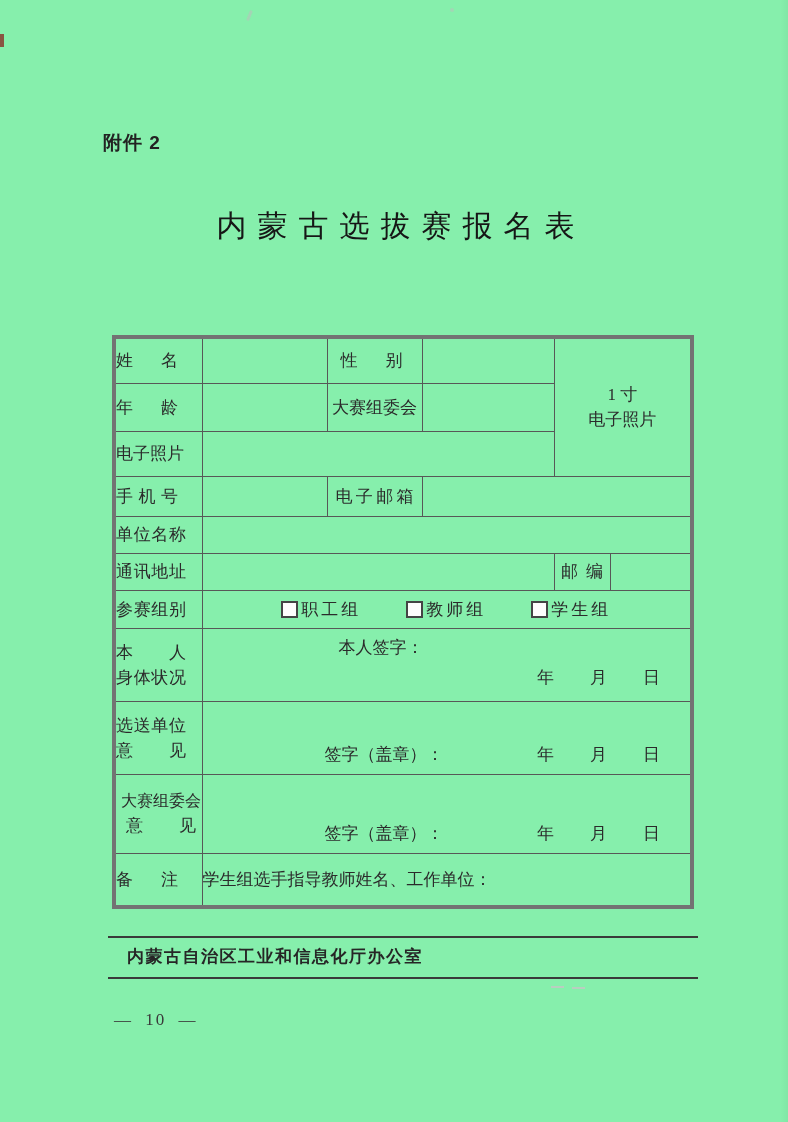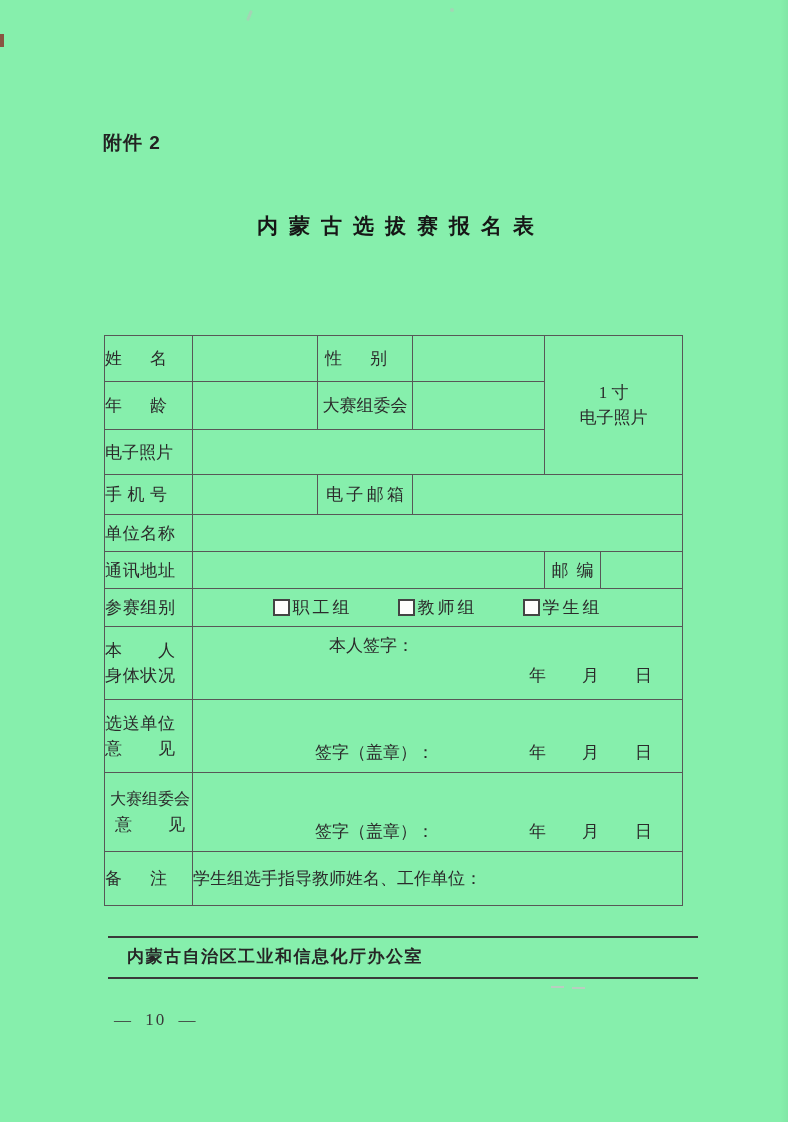--- a/index.html
+++ b/index.html
@@ -31,28 +31,28 @@
     font-family:"Liberation Sans","DejaVu Sans",sans-serif;
     font-weight:bold;font-size:19px;letter-spacing:1px;color:#222;
   }
   .title-wrap{position:absolute;left:112px;top:196px;width:578px;text-align:center;}
   .title-line1{
     font-size:27px;font-weight:bold;letter-spacing:1px;color:#161616;
     line-height:34px;white-space:nowrap;
   }
   .title-line2{
     margin-top:13px;
-    font-size:21px;font-weight:bold;letter-spacing:11px;color:#161616;
+    font-size:30px;font-weight:normal;letter-spacing:11px;color:#161616;
     line-height:34px;white-space:nowrap;
   }
 
   table.form{
-    position:absolute;left:104px;top:335px;width:578px;
+    position:absolute;left:112px;top:335px;width:578px;
     border-collapse:collapse;table-layout:fixed;
-    border:1px solid #737373;
+    border:4px solid #737373;
   }
   table.form td{
     border:1px solid #575757;
     font-size:17px;color:#2b2b2b;
     padding:0;vertical-align:middle;position:relative;
     overflow:hidden;
   }
   td.lab{padding-left:8px;}
   td.ctr{text-align:center;}
   td.top-left{vertical-align:top;text-align:left;padding:6px 10px;}
@@ -114,21 +114,21 @@
         <col style="width:125px">
         <col style="width:95px">
       <col style="width:132px">
         <col style="width:56px">
         <col style="width:82px">
     </colgroup>
     <tbody>
         <tr style="height:46px">
       <td class="lab"><span class="jl w62">姓名</span></td>
       <td></td>
-      <td class="lab" style="padding-left:7px"><span class="jl w62">性别</span></td>
+      <td class="lab" style="padding-left:13px"><span class="jl w62">性别</span></td>
       <td></td>
       <td colspan="2" rowspan="3" class="ctr">
         <div class="photo-note">
           <div>1 寸</div>
           <div>电子照片</div>
         </div>
       </td>
     </tr>
     <tr style="height:48px">
       <td class="lab"><span class="jl w62">年龄</span></td>

